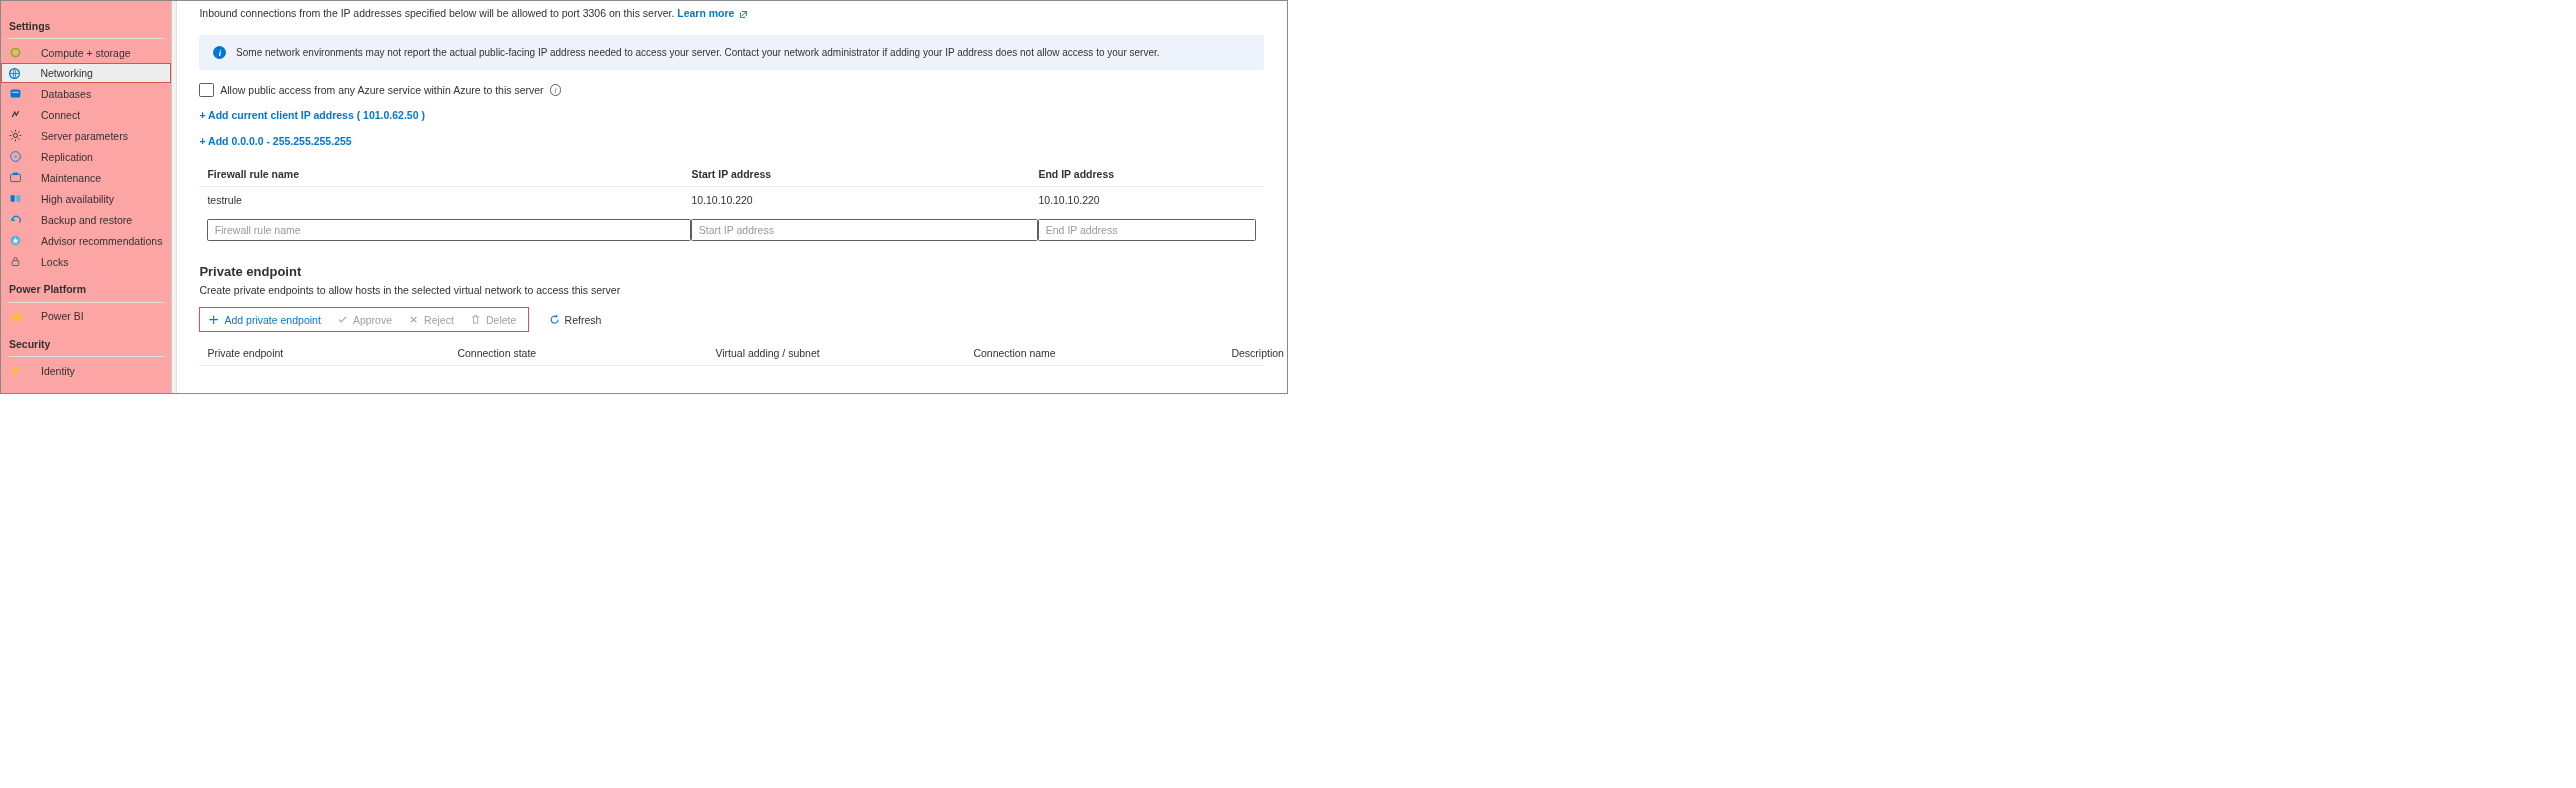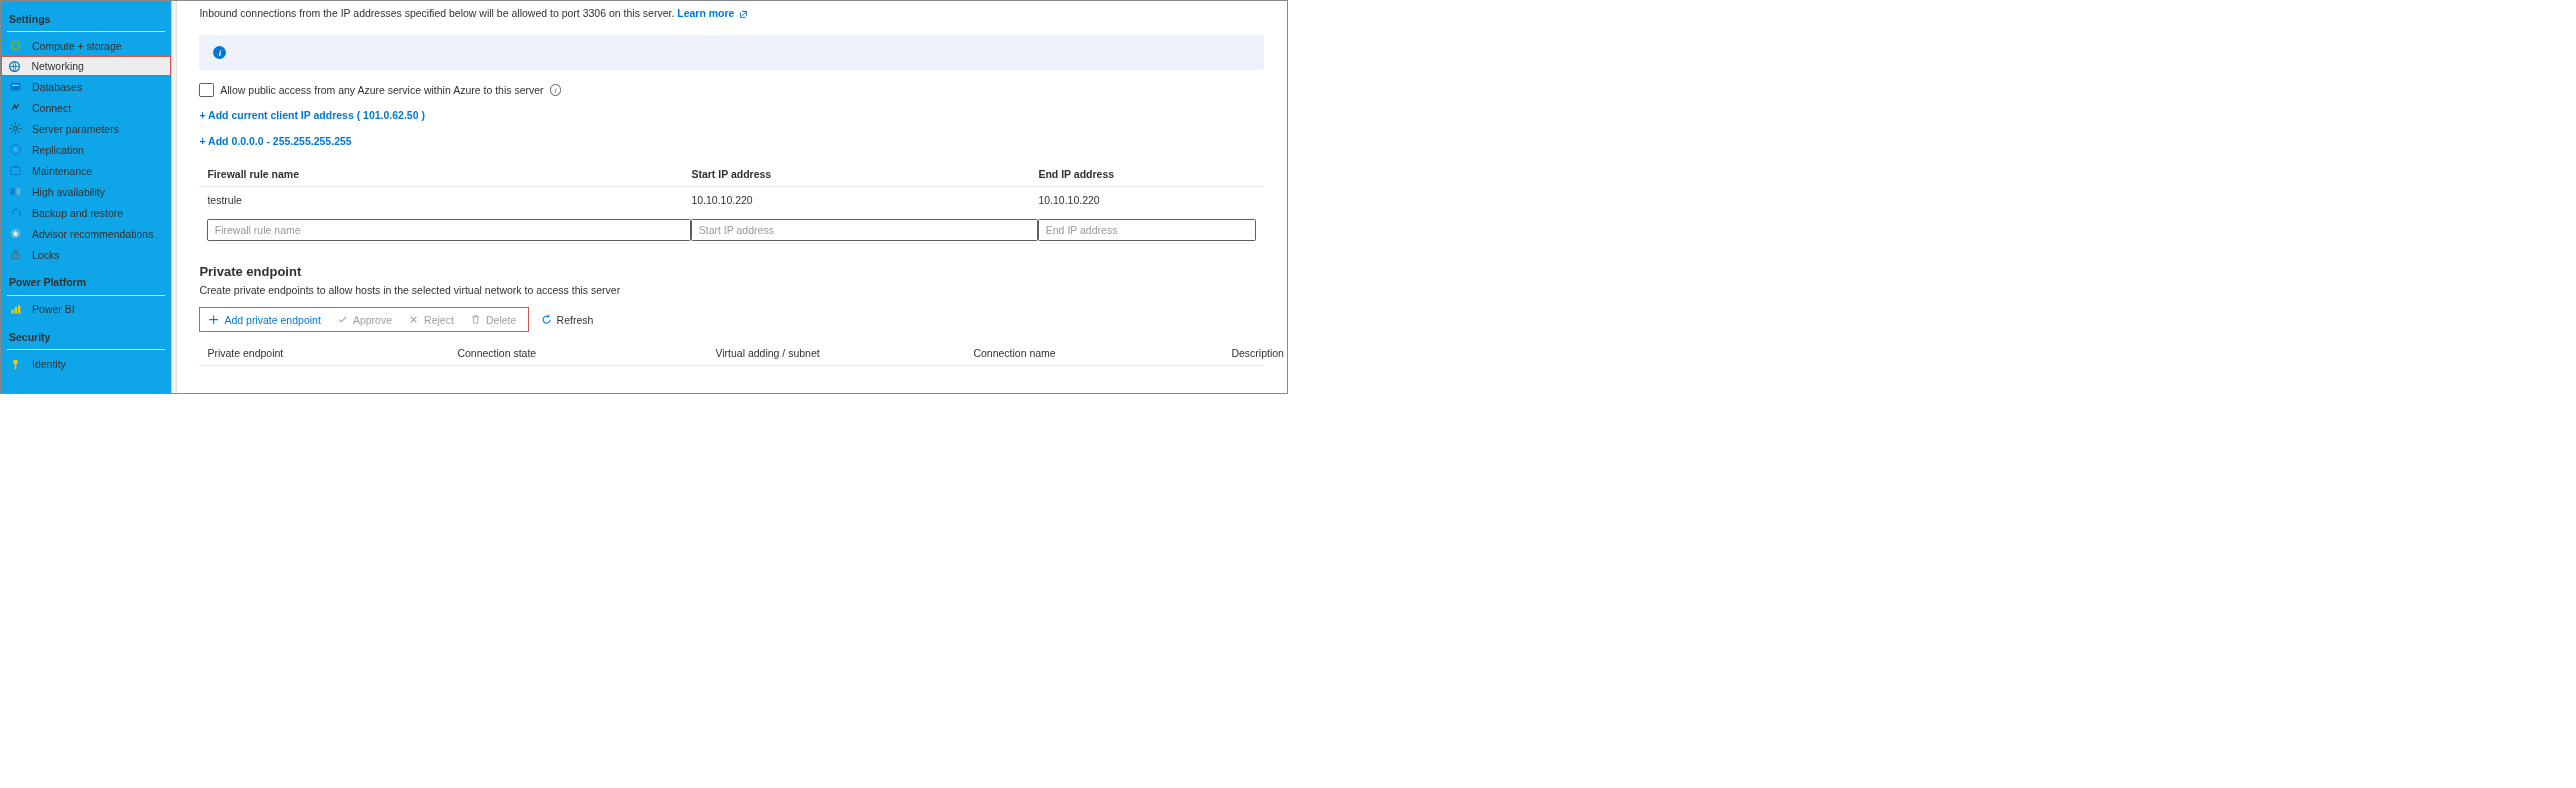--- a/index.html
+++ b/index.html
@@ -11,38 +11,38 @@
     border: 1.6px solid #888;
     width: 1288px;
     height: 394px;
     overflow: hidden;
     display: flex;
   }
   
   .sidebar {
     width: 171px;
     border-right: 0.8px solid #ccc;
-    background: #0ea5e9;
-    padding-top: 7px;
+    background: #fca5a5;
+    padding-top: 14px;
     overflow-y: auto;
   }
   .sidebar-section-header {
     font-weight: 600;
     padding: 4.8px 8px 3.2px;
     font-size: 10.5px;
     color: #323130;
   }
   .sidebar-divider {
     border-top: 0.8px solid #e1dfdd;
     margin: 3.2px 6.4px 3.2px;
   }
   .sidebar-item {
     display: flex;
     align-items: center;
-    gap: 10px;
+    gap: 19px;
     padding: 4px 8px;
     cursor: pointer;
     font-size: 10.5px;
     color: #323130;
   }
   .sidebar-item.selected {
     background: #ededed;
     border: 1.6px solid #d9534f;
     padding: 2.4px 6.4px;
   }
@@ -115,21 +115,21 @@
     padding: 4px 6.4px;
     border: 0.8px solid #605e5c;
     border-radius: 1.6px;
     font-size: 10.5px;
     font-family: inherit;
   }
   .fw-input-row input::placeholder { color: #999; }
   
   .pe-section { margin-top: 17px; }
   .pe-toolbar {
-    display:flex; align-items:center; gap:4px;
+    display:flex; align-items:center; gap:12px;
     margin-top: 11.3px; margin-bottom: 8px;
   }
   .pe-btn {
     display:flex; align-items:center; gap:4.8px;
     padding: 4px 8px;
     font-size: 10.5px;
     border: none; background: none; cursor: pointer;
     color: #323130;
   }
   .pe-btn.primary { color: #0078d4; }
@@ -299,20 +299,21 @@
     <a class="link"><span>Learn more</span>
       <svg viewBox="0 0 12 12" width="8.9" height="8.9" style="vertical-align:middle;margin-left:1.6px">
           <path d="M4 2h6v6M10 2L4 8" fill="none" stroke="#0078d4" stroke-width="1.3"></path>
           <path d="M8 9v1H2V4h1" fill="none" stroke="#0078d4" stroke-width="1.3"></path>
         </svg>
     </a>
   </p>
 
   <div class="info-banner">
     <span class="info-badge">i</span>
+    <span>Some network environments may not report the actual public-facing IP address needed to access your server.  Contact your network administrator if adding your IP address does not allow access to your server.</span>
   </div>
 
   <div class="checkbox-row">
     <div class="checkbox"></div>
     <span>Allow public access from any Azure service within Azure to this server</span>
     <span class="help-icon">i</span>
   </div>
 
   <div class="add-links">
     <a class="link">+ Add current client IP address ( 101.0.62.50 )</a>

